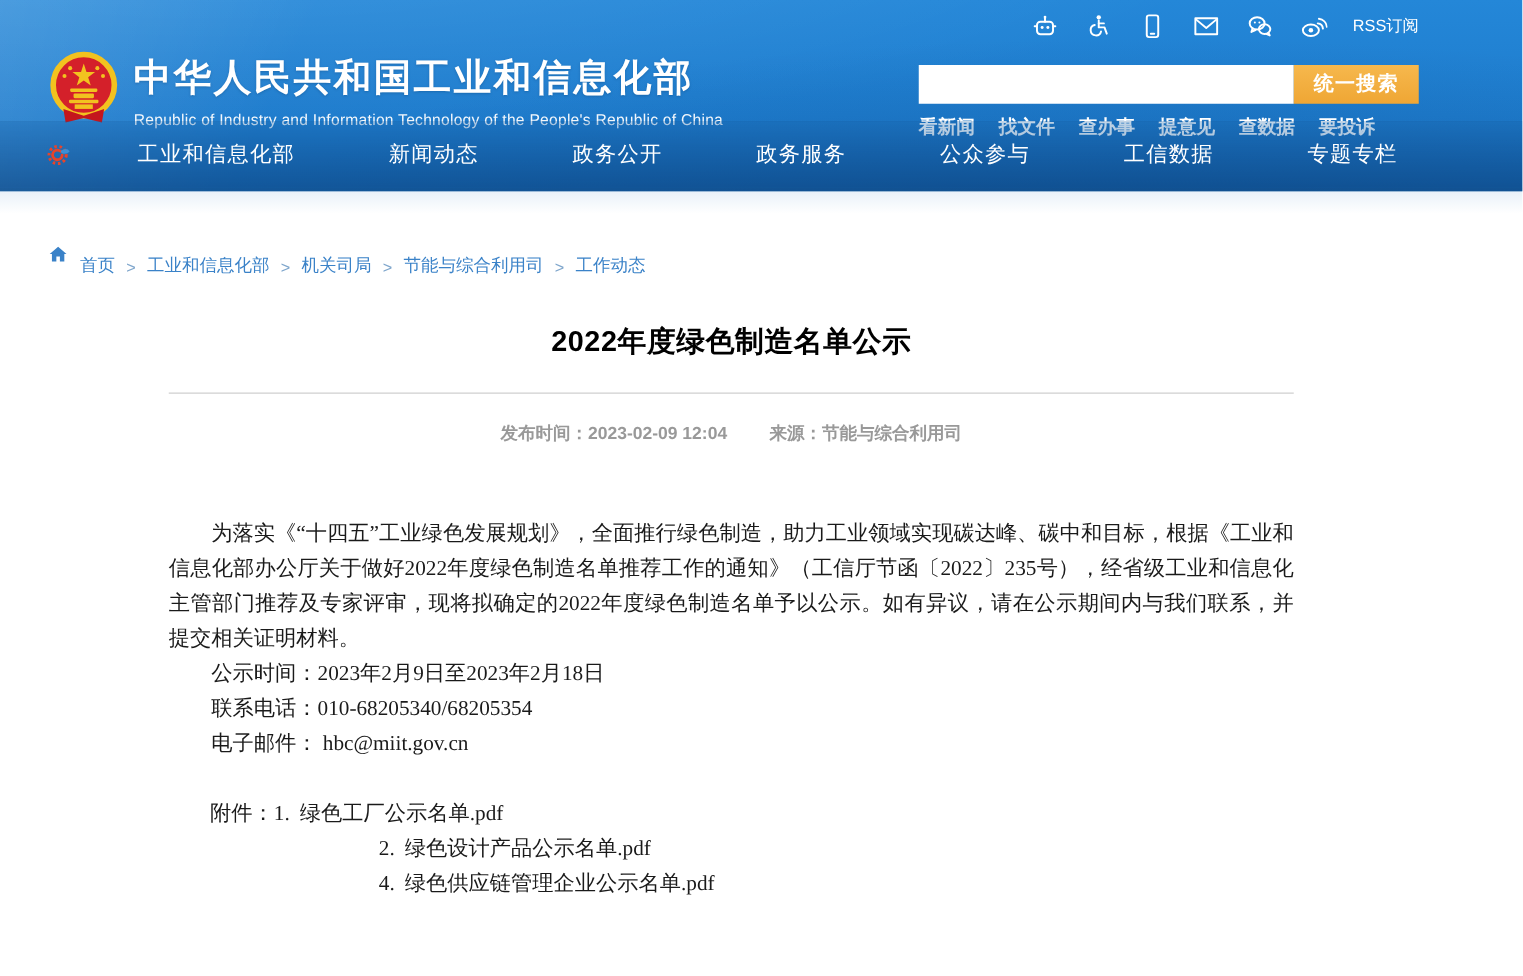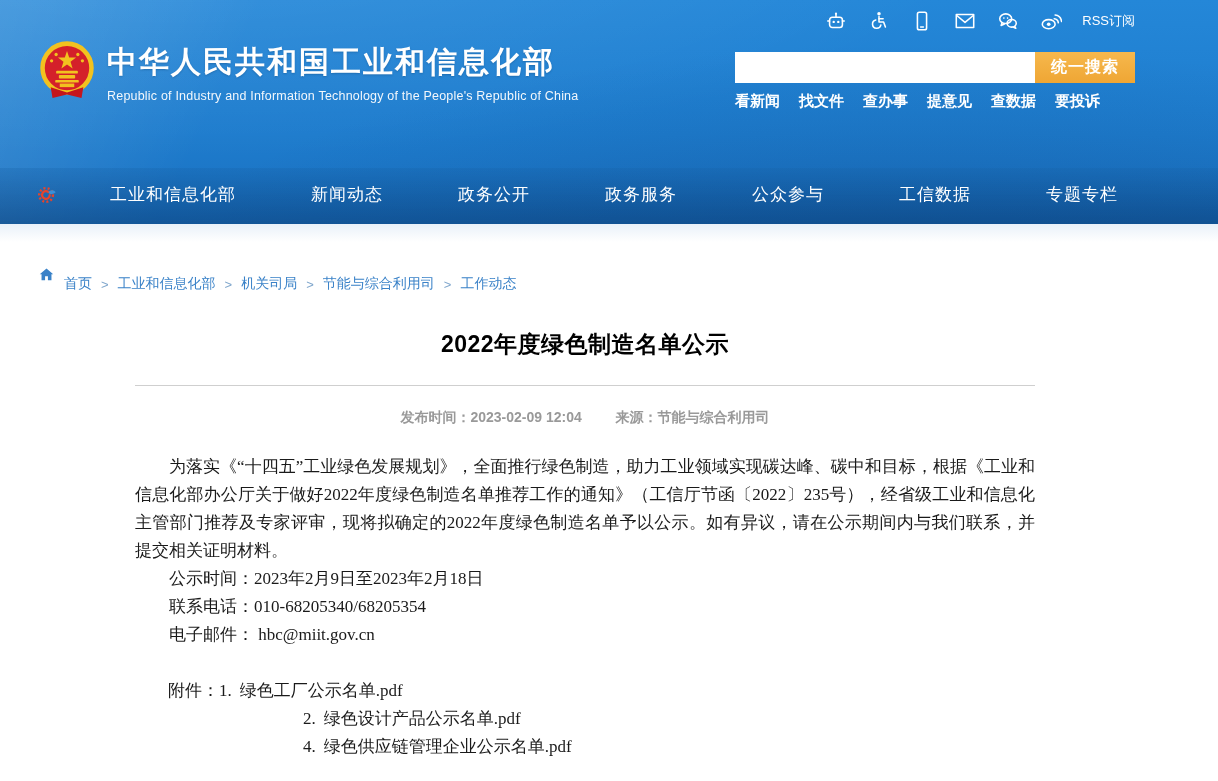--- a/index.html
+++ b/index.html
@@ -1,20 +1,20 @@
 <!DOCTYPE html>
 <html style="--banner-blue-top: #2487d8; --banner-blue: #1e7ccd; --button-orange: #efa634; --link-blue: #3a82c8; --meta-gray: #999999;"><head>
 <meta charset="utf-8">
 <style>
   * { margin:0; padding:0; box-sizing:border-box; }
   html,body { width:1218px; height:781px; overflow:hidden; background:#fff;
     font-family:"Liberation Sans","DejaVu Sans",sans-serif; }
 
   
-  .banner { position:relative; height:224px;
+  .banner { position:relative; height:153px;
     background:
       linear-gradient(115deg, rgba(255,255,255,0.12) 0%, rgba(255,255,255,0) 20%),
       radial-gradient(ellipse at 75% 130%, rgba(8,55,115,0.30), rgba(8,55,115,0) 60%),
       radial-gradient(ellipse at 15% -30%, rgba(255,255,255,0.10), rgba(255,255,255,0) 55%),
       linear-gradient(180deg, var(--banner-blue-top) 0%, var(--banner-blue) 60%, #1a70c0 100%);
   }
   .utility { position:absolute; top:9px; right:83px; display:flex; align-items:center; gap:20px; }
   .u-icon { width:23px; height:23px; display:inline-flex; align-items:center; justify-content:center; cursor:pointer; }
   .u-icon svg { width:22px; height:22px; }
   .rss { color:#fff; font-size:13px; text-decoration:none; cursor:pointer; }
@@ -51,21 +51,21 @@
   .crumb { color:var(--link-blue); text-decoration:none; cursor:pointer; }
   .sep { color:#7fa6cc; font-size:13px; }
 
   
   .article { width:900px; margin:36px 0 0 135px; }
   .title { text-align:center; font-size:23px; font-weight:bold; color:#000; letter-spacing:0.5px; }
   .divider { border-top:1px solid #cfcfcf; margin-top:25px; }
   .meta { margin-top:23px; text-align:center; color:var(--meta-gray); font-size:14px; }
   .meta .m-group { margin:0 15px;font-weight:bold; }
 
-  .body-text { margin-top:26px; font-family:"Liberation Serif","DejaVu Serif",serif;
+  .body-text { margin-top:57px; font-family:"Liberation Serif","DejaVu Serif",serif;
     font-size:17px; line-height:28px; color:#1a1a1a; }
   .para { text-indent:2em; text-align:justify; }
   .info-line { text-indent:2em; }
   .attachments { margin-top:28px; }
   .att-line { padding-left:33px; }
   .att-line.att-indent { padding-left:168px; }
   .att-no { margin-right:8px; }
   .att-name { color:inherit; text-decoration:none; cursor:pointer; }
 </style>
 </head>

